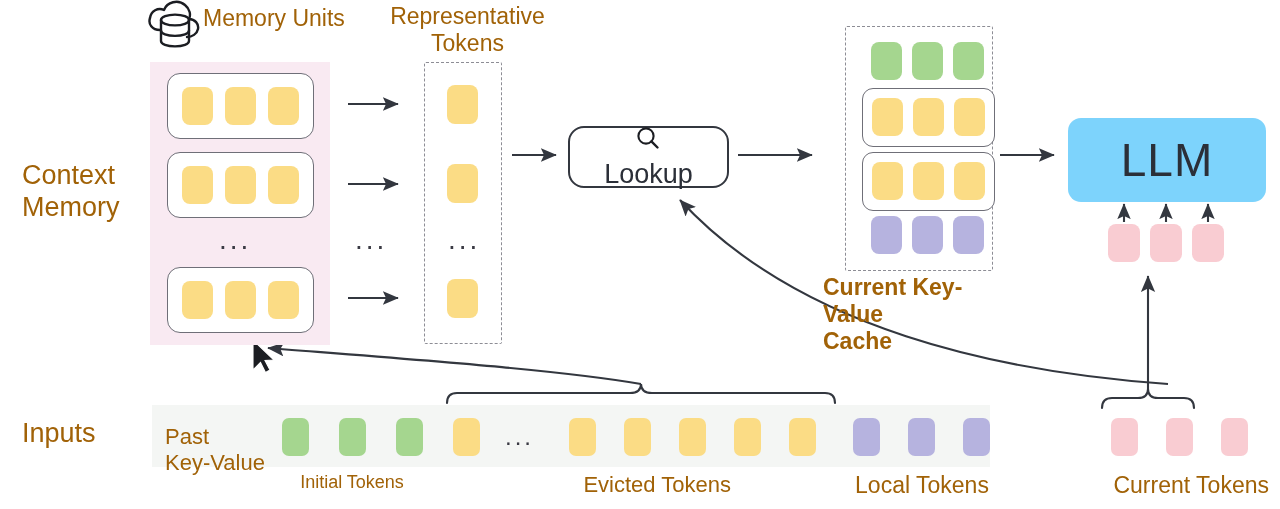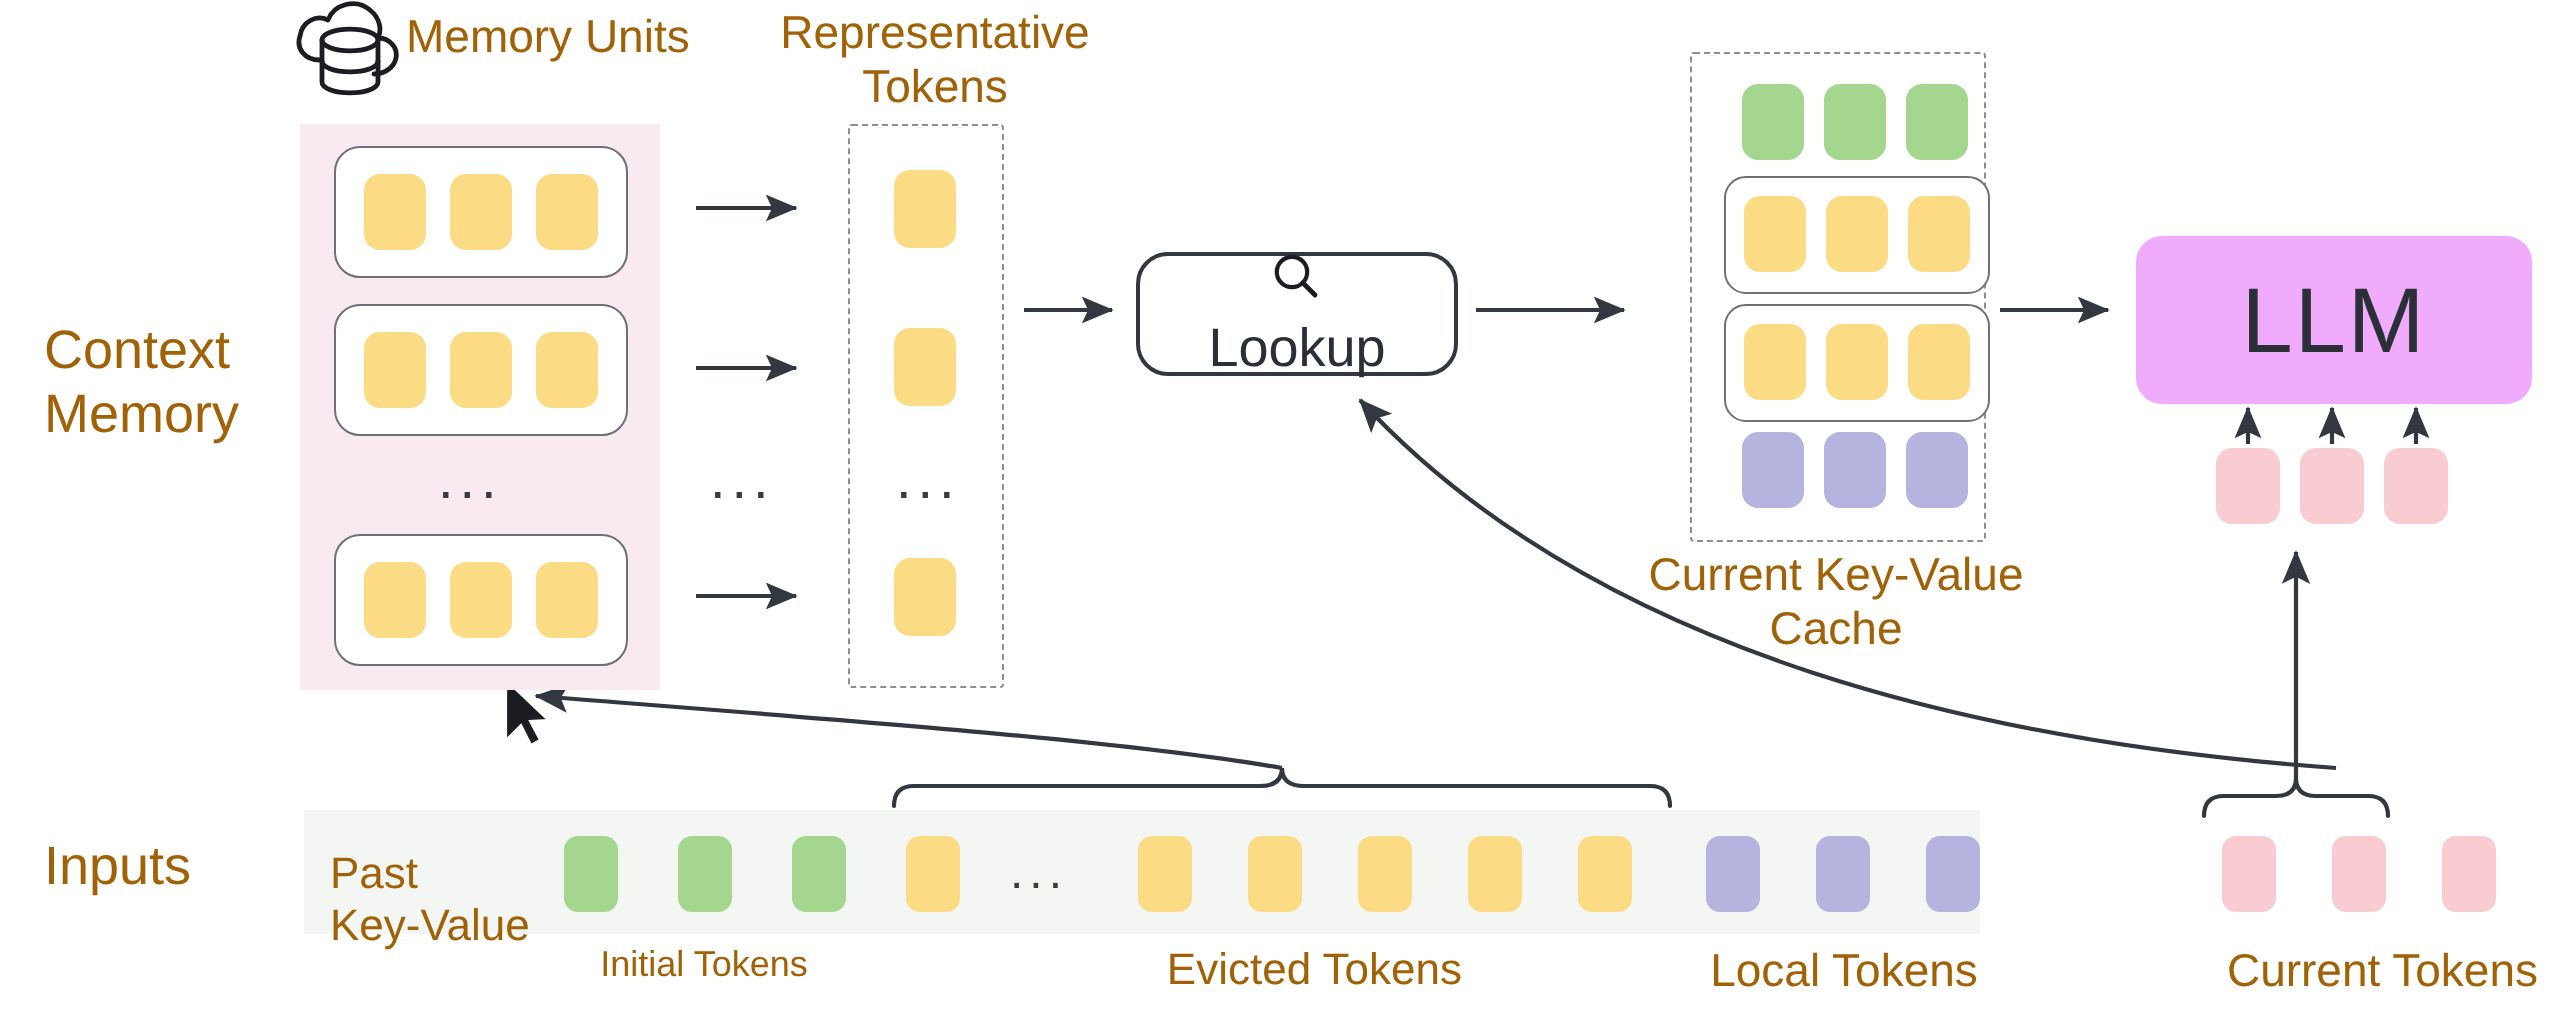--- a/index.html
+++ b/index.html
@@ -134,24 +134,24 @@
   <div class="unit" style="left:862px;top:152px;width:131px;height:57px;border-width:1.5px;border-radius:11px;">
     <div class="tok sq" style="left:9px;top:9px;width:31px;height:38px;background:#FBDC85;"></div>
     <div class="tok sq" style="left:50px;top:9px;width:31px;height:38px;background:#FBDC85;"></div>
     <div class="tok sq" style="left:91px;top:9px;width:31px;height:38px;background:#FBDC85;"></div>
   </div>
 
   <div class="tok sq" style="left:871px;top:216px;width:31px;height:38px;background:#B6B3DF;"></div>
   <div class="tok sq" style="left:912px;top:216px;width:31px;height:38px;background:#B6B3DF;"></div>
   <div class="tok sq" style="left:953px;top:216px;width:31px;height:38px;background:#B6B3DF;"></div>
 
-  <div class="lbl" style="left:823px;top:274px;width:190px;text-align:center;font-size:23px;">Current Key-Value
+  <div class="lbl" style="left:823px;top:274px;width:190px;font-size:23px;font-weight:bold;">Current Key-Value
 Cache</div>
 
-  <div class="abs" style="left:1068px;top:118px;width:198px;height:84px;background:#f0abfc;border-radius:13px;
+  <div class="abs" style="left:1068px;top:118px;width:198px;height:84px;background:#7dd3fc;border-radius:13px;
               display:flex;align-items:center;justify-content:center;">
     <span style="font-size:46px;letter-spacing:1px;">LLM</span>
   </div>
 
   <div class="tok sq" style="left:1108px;top:224px;width:32px;height:38px;background:#F9CCD2;"></div>
   <div class="tok sq" style="left:1150px;top:224px;width:32px;height:38px;background:#F9CCD2;"></div>
   <div class="tok sq" style="left:1192px;top:224px;width:32px;height:38px;background:#F9CCD2;"></div>
 
   <div class="abs" style="left:152px;top:405px;width:838px;height:62px;background:#F4F6F4;"></div>
 

